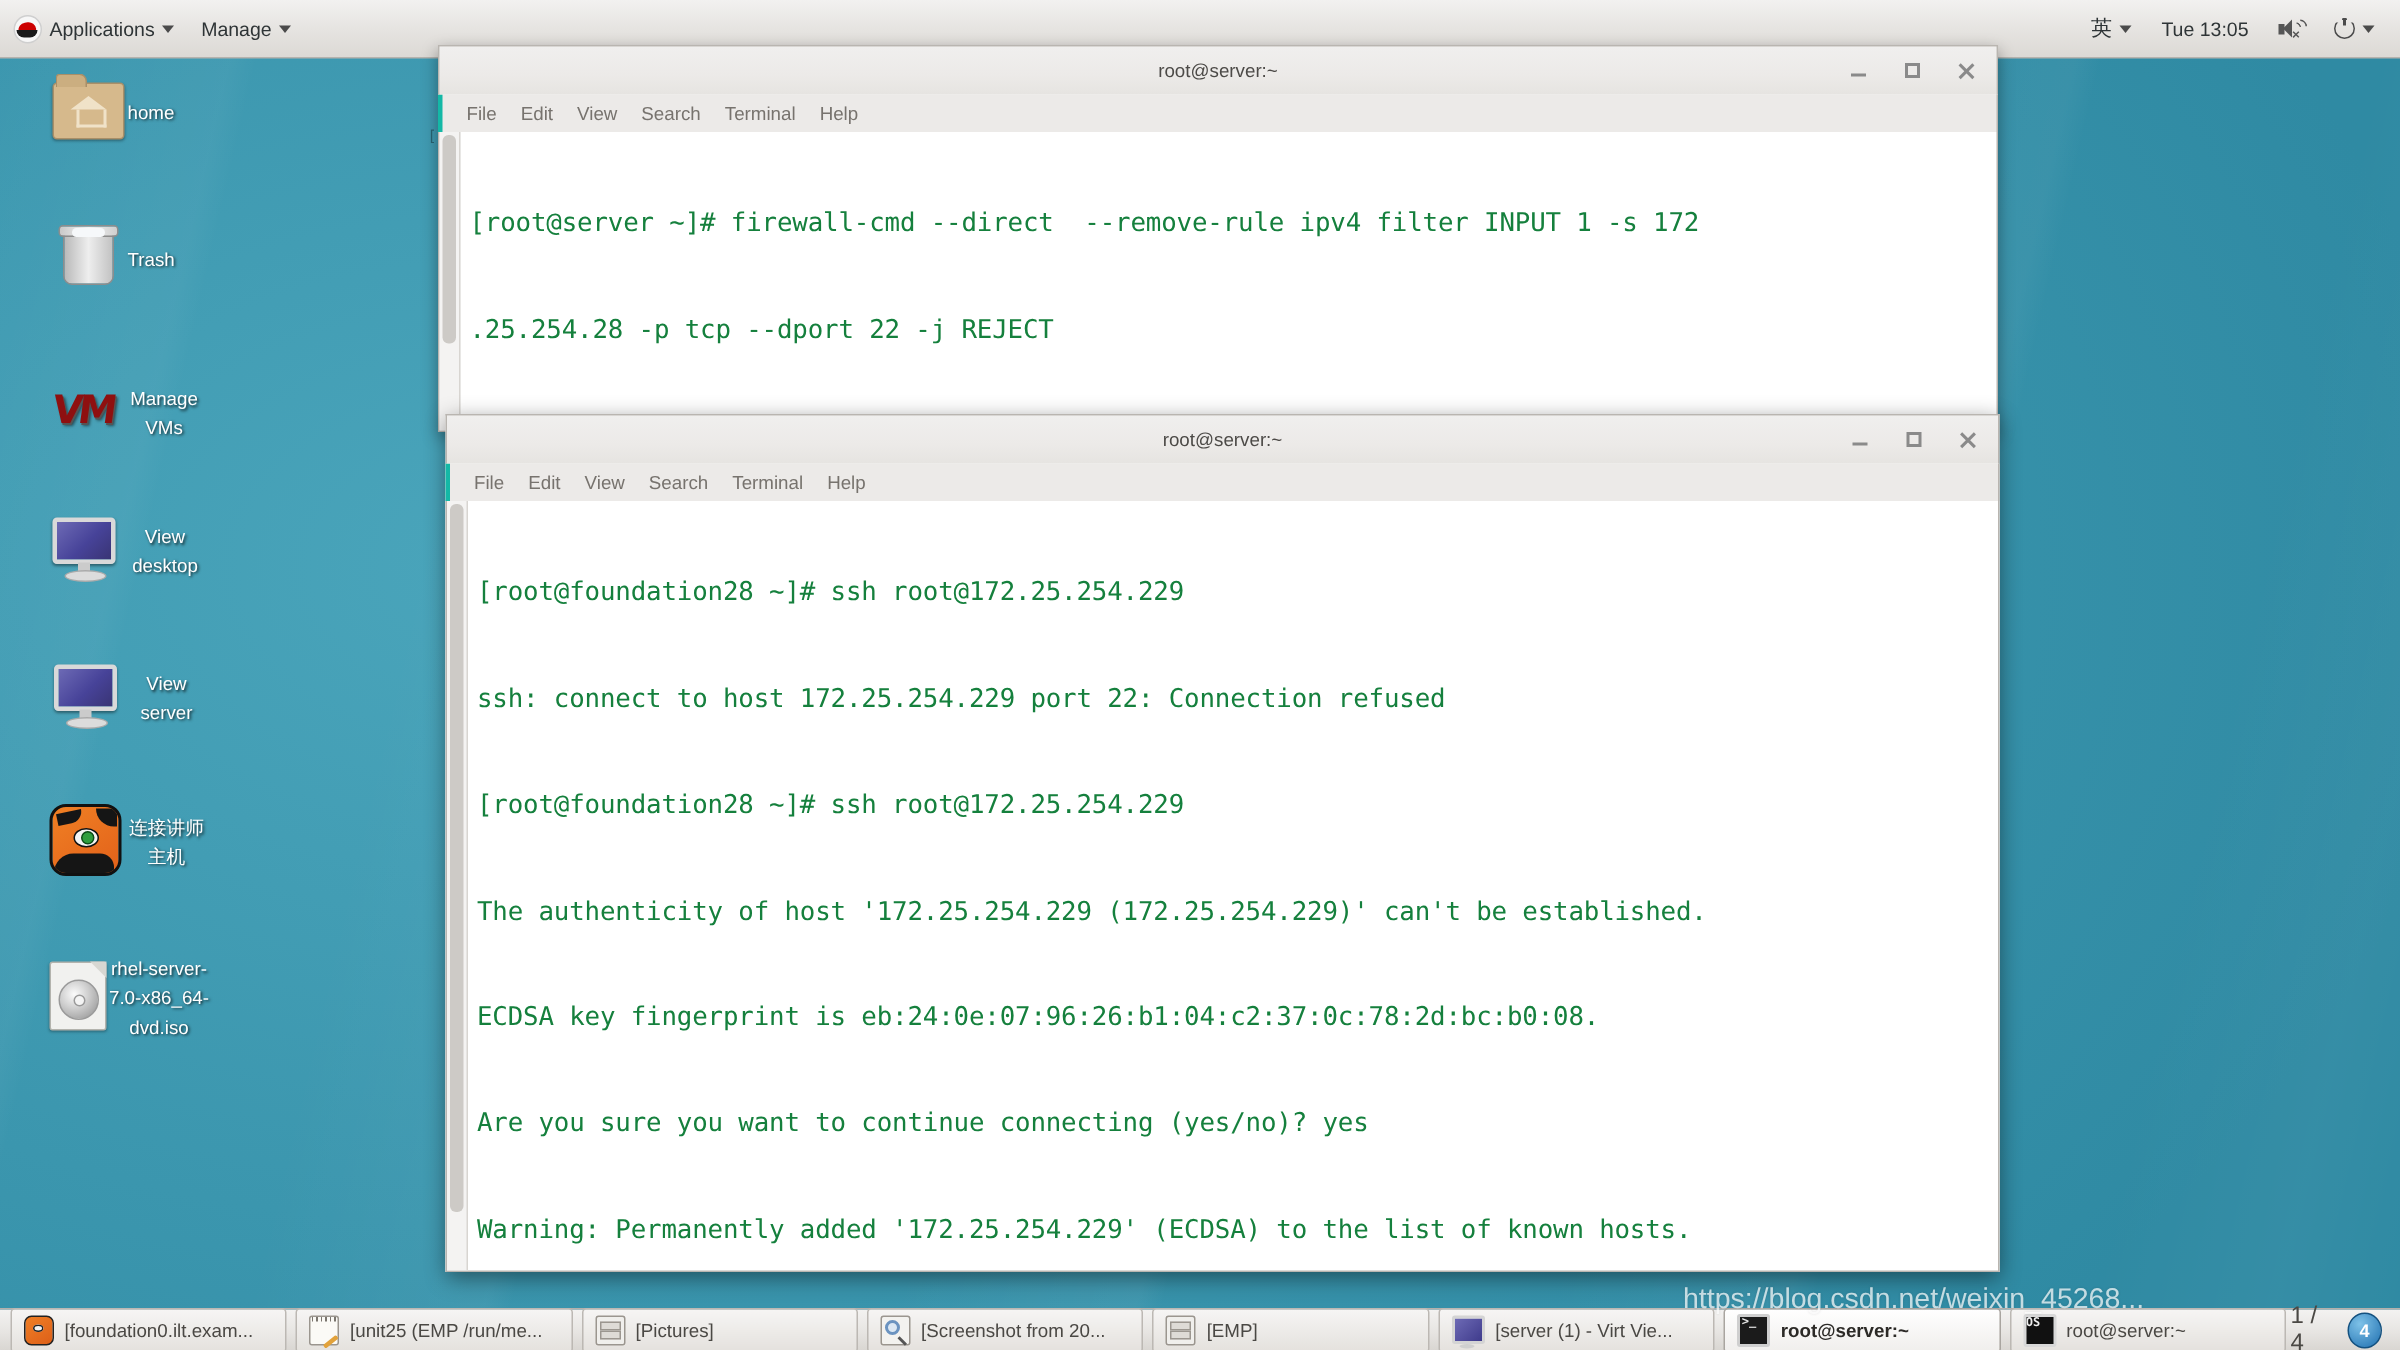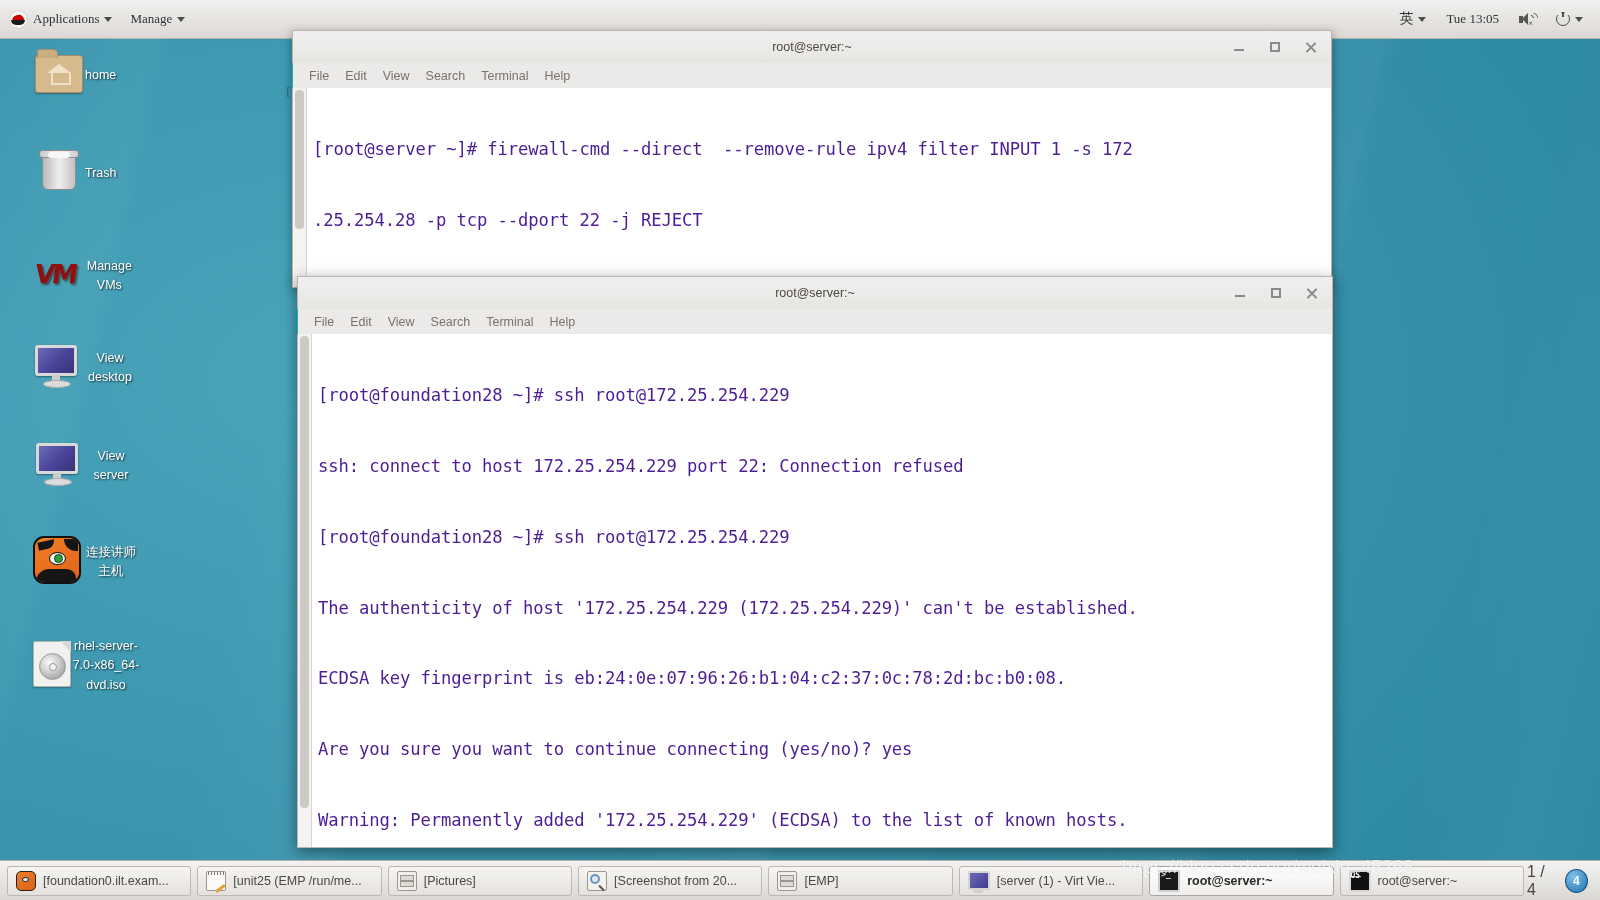--- a/index.html
+++ b/index.html
@@ -39,21 +39,20 @@
 
   
   #top-panel {
     position: absolute; top: 0; left: 0;
     width: 1600px; height: 39px;
     background: linear-gradient(to bottom, #f2f1f0 0%, #e6e4e1 50%, #dcd9d5 100%);
     border-bottom: 1px solid #b6b2ad;
     display: flex; align-items: center;
     font-size: 13px; color: #2e3436;
     box-sizing: border-box;
-    font-family: Liberation Serif, serif;
   }
   .panel-btn {
     display: flex; align-items: center; gap: 5px;
     height: 26px; padding: 0 9px; cursor: default;
     white-space: nowrap;
   }
   .rh-logo {
     width: 17px; height: 17px; border-radius: 50%;
     background: #f7f7f7;
     border: 1px solid #cfcfcf;
@@ -292,21 +291,21 @@
   }
   .wbtn.close::before, .wbtn.close::after {
     content:""; position:absolute; left: 7px; top: 2px;
     width: 2px; height: 13px; background: #8a8a8a;
   }
   .wbtn.close::before { transform: rotate(45deg); }
   .wbtn.close::after  { transform: rotate(-45deg); }
   .menubar {
     height: 25px; flex: 0 0 25px;
     background: #eceae8;
-    border-left: 1px solid #14b8a6; border-right: 1px solid #b9b5b0;
+    border-left: 3px solid #14b8a6; border-right: 1px solid #b9b5b0;
     display: flex; align-items: center; padding-left: 8px;
     box-sizing: border-box;
   }
   .menu-item {
     font-size: 12.5px; color: #77736e;
     padding: 2px 8px; cursor: default;
   }
   .term-body {
     flex: 1 1 auto; position: relative; display: flex;
     background: #ffffff; overflow: hidden;
@@ -322,31 +321,31 @@
   .term-scroll .thumb {
     position: absolute; left: 2px; right: 2px; top: 2px;
     height: 70%; background: #cdcac6; border-radius: 4px;
   }
   .term-text {
     flex: 1 1 auto;
     padding: 3px 6px 0 6px;
     font-family: "DejaVu Sans Mono", monospace;
     font-size: 17.2px;
     line-height: 23.6px;
-    color: #4c1d95;
+    color: #15803d;
     white-space: pre;
     overflow: hidden;
     letter-spacing: -0.1px;
   }
   .term-line { position: relative; }
 
   
   #taskbar {
     position: absolute; bottom: 0; left: 0;
-    width: 1600px; height: 40px;
+    width: 1600px; height: 28px;
     background: linear-gradient(to bottom,#f3f2f1 0%,#e7e5e2 55%,#d9d6d2 100%);
     border-top: 1px solid #b4b0ab;
     display: flex; align-items: center;
     box-sizing: border-box; padding: 0 4px;
   }
   .task-btn {
     height: 30px; flex: 0 1 190px; min-width: 0;
     margin: 0 3px;
     display: flex; align-items: center; gap: 7px;
     padding: 0 8px; box-sizing: border-box;

